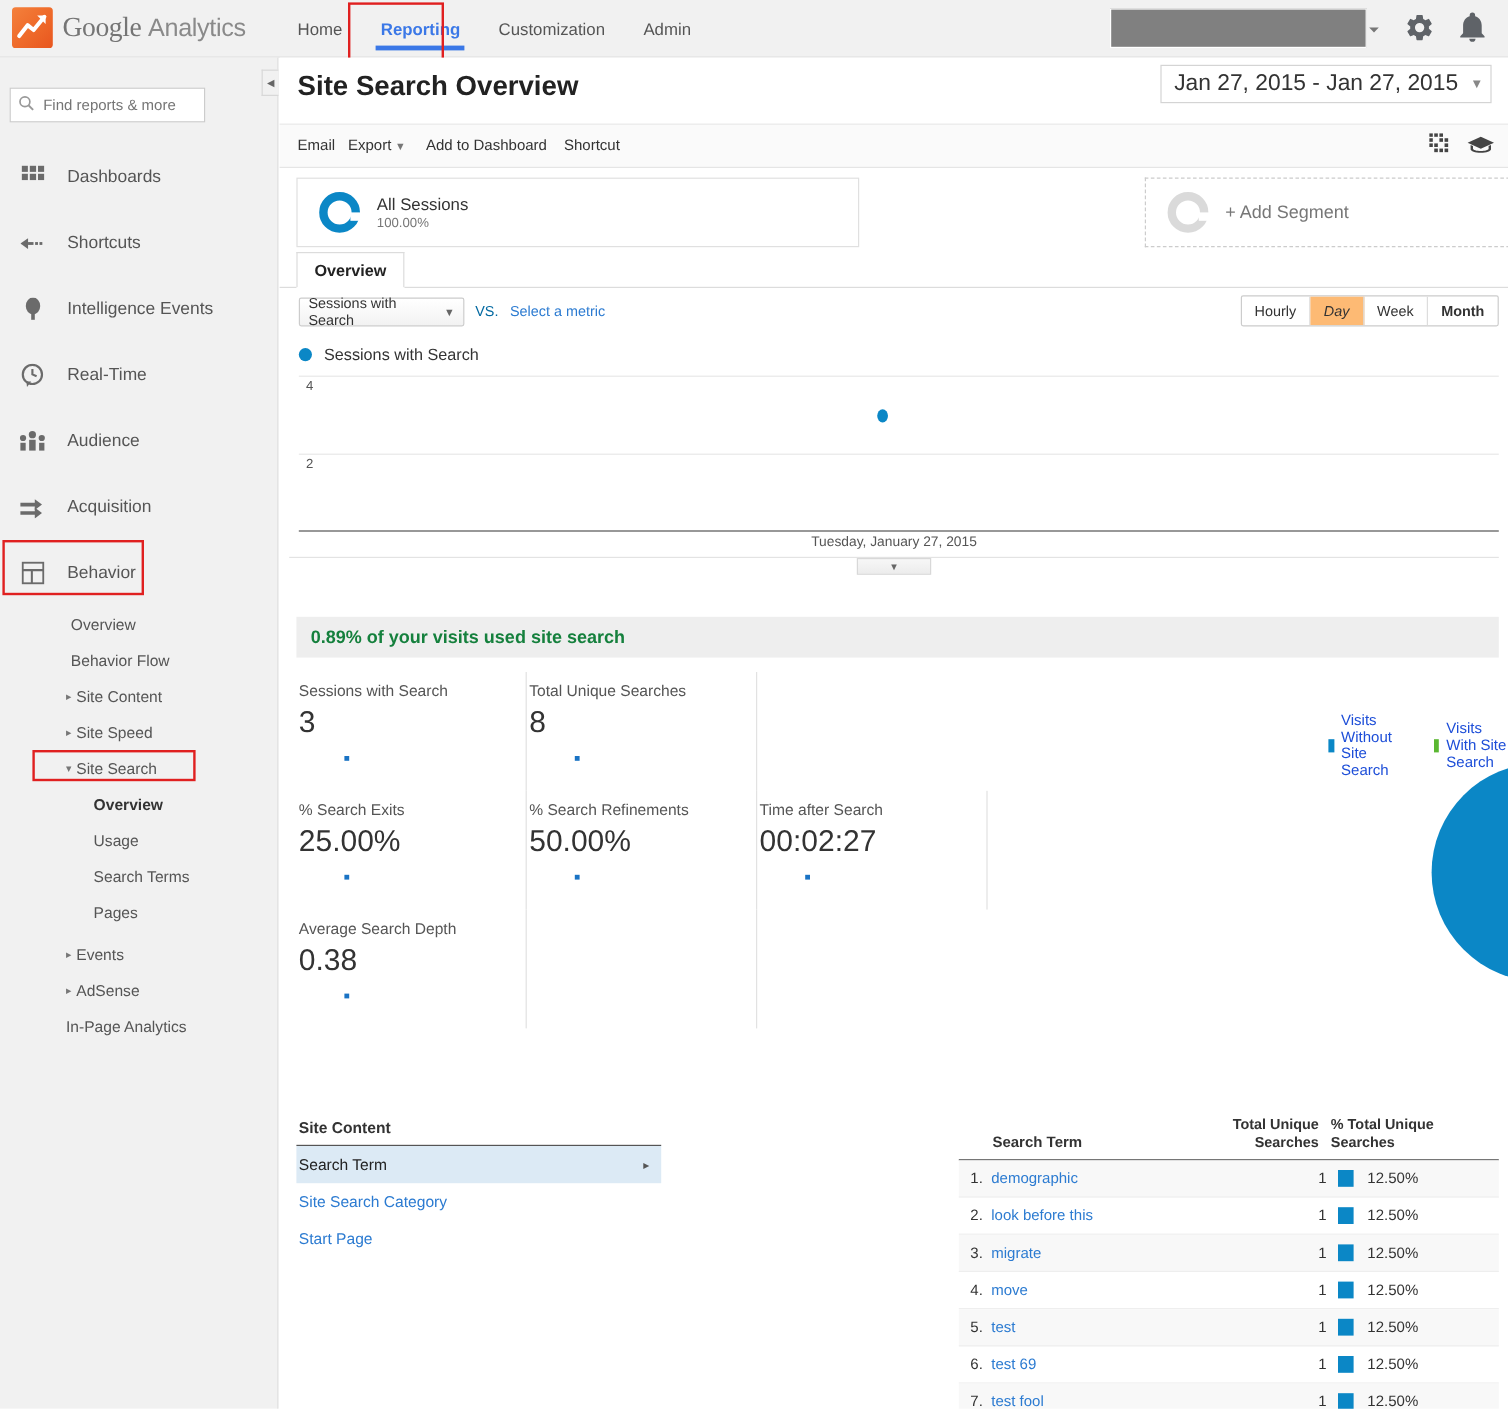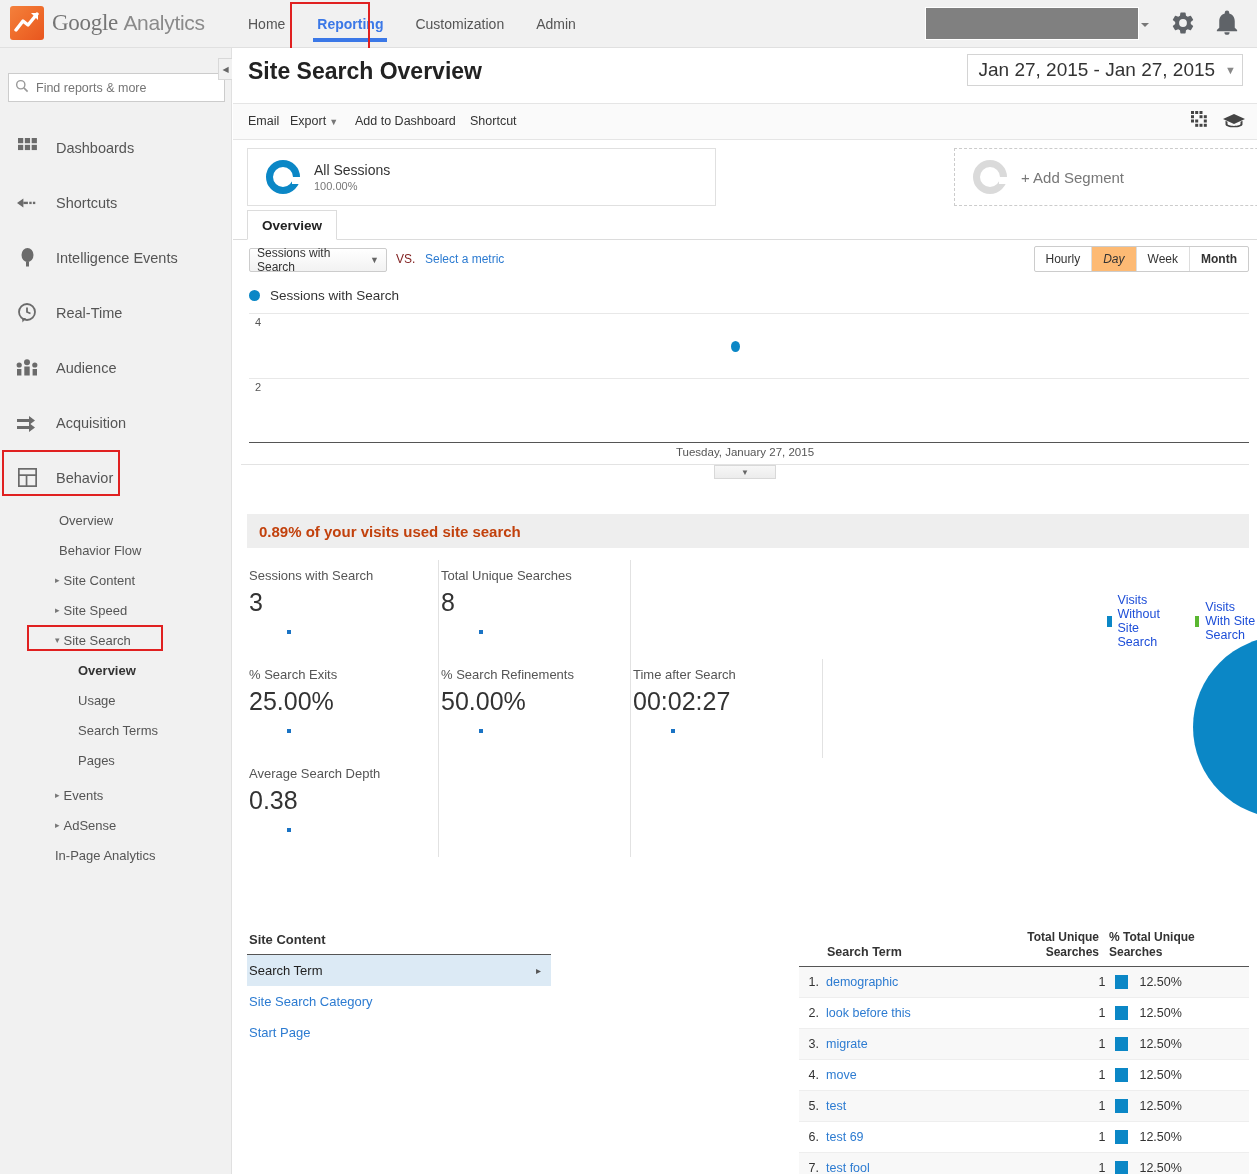--- a/index.html
+++ b/index.html
@@ -48,21 +48,21 @@
     border-left:4px solid transparent;border-right:4px solid transparent;border-top:4px solid #777;}
   .icon-gear{ position:absolute; left:1170px; top:10px; width:26px; height:26px; cursor:pointer;}
   .icon-bell{ position:absolute; left:1214px; top:9px; width:26px; height:28px; cursor:pointer;}
 
   
   .sidebar{
     position:absolute; left:0; top:48px; width:232px; height:1126px;
     background:#f1f1f1; border-right:1px solid #e0e0e0;
   }
   .searchbox{
-    position:absolute; left:8px; top:25px; width:217px; height:29px;
+    position:absolute; left:8px; top:25px; width:163px; height:29px;
     background:#fff; border:1px solid #ccc; display:flex; align-items:center; padding:0 6px;
   }
   .searchbox .mag{ flex:0 0 auto; margin-right:5px; }
   .searchbox input{
     border:none; outline:none; width:100%; font-size:12.5px; color:#999;
     font-family:"Liberation Sans", sans-serif; background:transparent;
   }
   .collapse-tab{
     position:absolute; left:218px; top:10px; width:14px; height:22px;
     background:#f1f1f1; border:1px solid #d8d8d8; border-right:none;
@@ -137,21 +137,21 @@
   }
 
   
   .chartpanel{ position:relative; height:250px; }
   .metricsel{
     position:absolute; left:16px; top:8px; width:138px; height:24px;
     border:1px solid #ccc; border-radius:2px; background:linear-gradient(#fff,#f2f2f2);
     display:flex; align-items:center; justify-content:space-between; padding:0 7px;
     font-size:12px; color:#333; cursor:pointer;
   }
-  .vs{ position:absolute; left:163px; top:12px; font-size:12px; color:#7f1d1d; }
+  .vs{ position:absolute; left:163px; top:12px; font-size:12px; color:#0369a1; }
   .selmetric{ position:absolute; left:192px; top:12px; font-size:12px; color:#2c7bd1; cursor:pointer; }
   .gran{
     position:absolute; right:8px; top:6px; display:flex;
     border:1px solid #ccc; border-radius:2px; overflow:hidden; background:#fff;
   }
   .gran div{ padding:5px 11px; font-size:12px; color:#333; border-right:1px solid #ddd; cursor:pointer; }
   .gran div:last-child{ border-right:none;font-weight:bold; }
   .gran div.on{ background:#fdba74;font-style:italic; }
   .legend-row{ position:absolute; left:16px; top:48px; display:flex; align-items:center; }
   .legend-dot{ width:11px; height:11px; border-radius:50%; background:#0b87c6; }
@@ -172,21 +172,21 @@
     position:absolute; left:50%; margin-left:-31px; top:225px; width:62px; height:14px;
     background:linear-gradient(#f7f7f7,#ececec); border:1px solid #d8d8d8;
     display:flex; align-items:center; justify-content:center; cursor:pointer;
   }
   .plot-bottom-line{ position:absolute; left:8px; right:8px; top:224px; height:1px; background:#e3e3e3; }
 
   
   .summary-band{
     position:absolute; left:14px; right:8px; top:466px; height:34px;
     background:#eeeeee; display:flex; align-items:center; padding-left:12px;
-    font-size:15px; font-weight:bold; color:#c2410c;
+    font-size:15px; font-weight:bold; color:#15803d;
   }
   .metrics{ position:absolute; left:14px; top:512px; width:590px; }
   .mrow{ display:flex; height:99px; }
   .mcell{ width:192px; padding-top:8px; position:relative; border-right:1px solid #e2e2e2; padding-left:2px;}
   .mcell.empty{ border-right:1px solid #e2e2e2; }
   .mlabel{ font-size:13px; color:#555; }
   .mvalue{ font-size:25px; color:#333; margin-top:5px; font-weight:normal; }
   .spark{ position:absolute; left:40px; top:70px; width:4px; height:4px; background:#1a73c4; }
 
   

